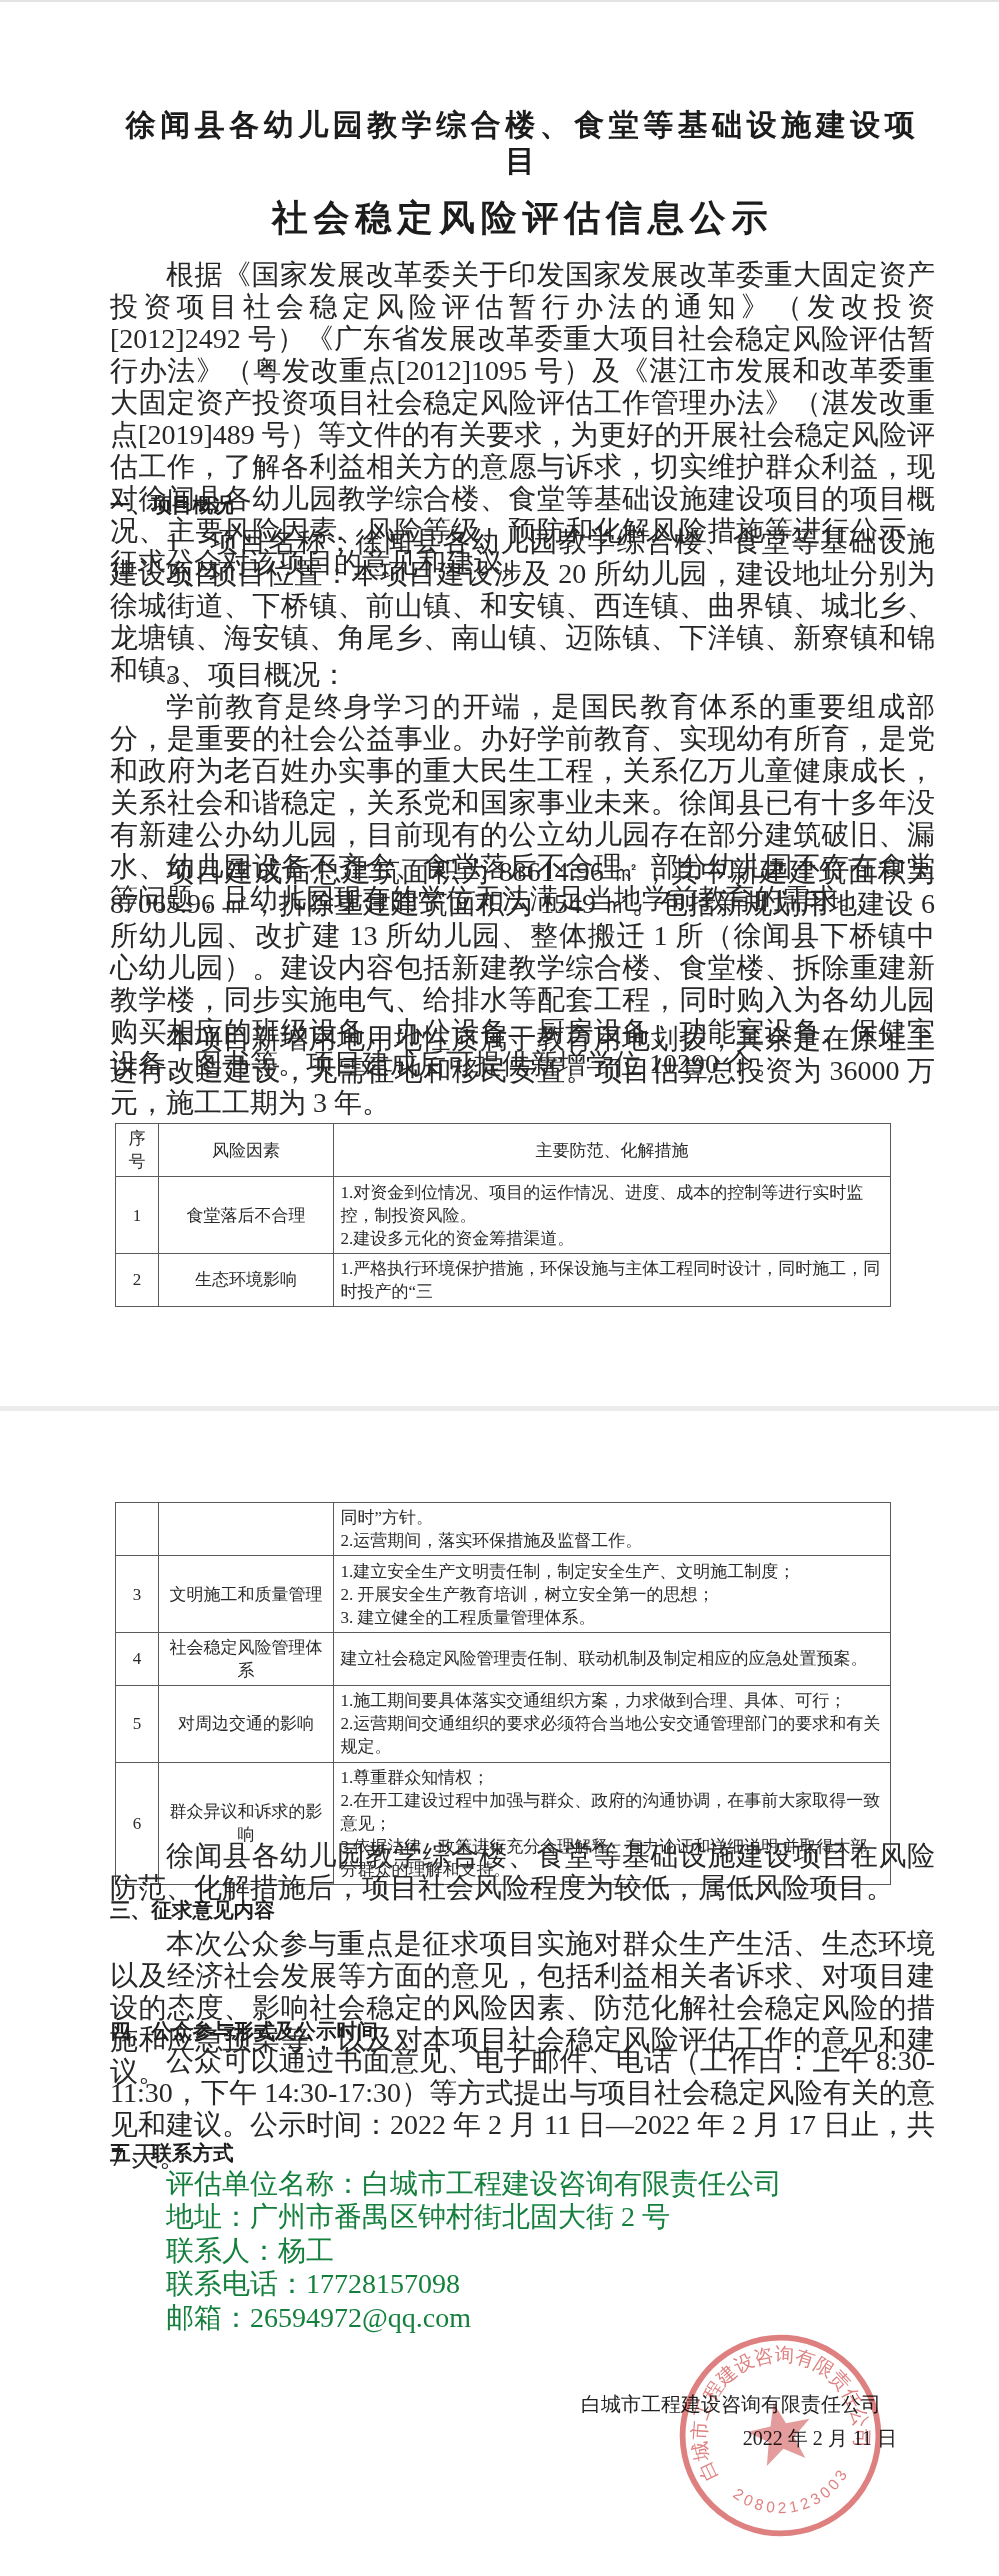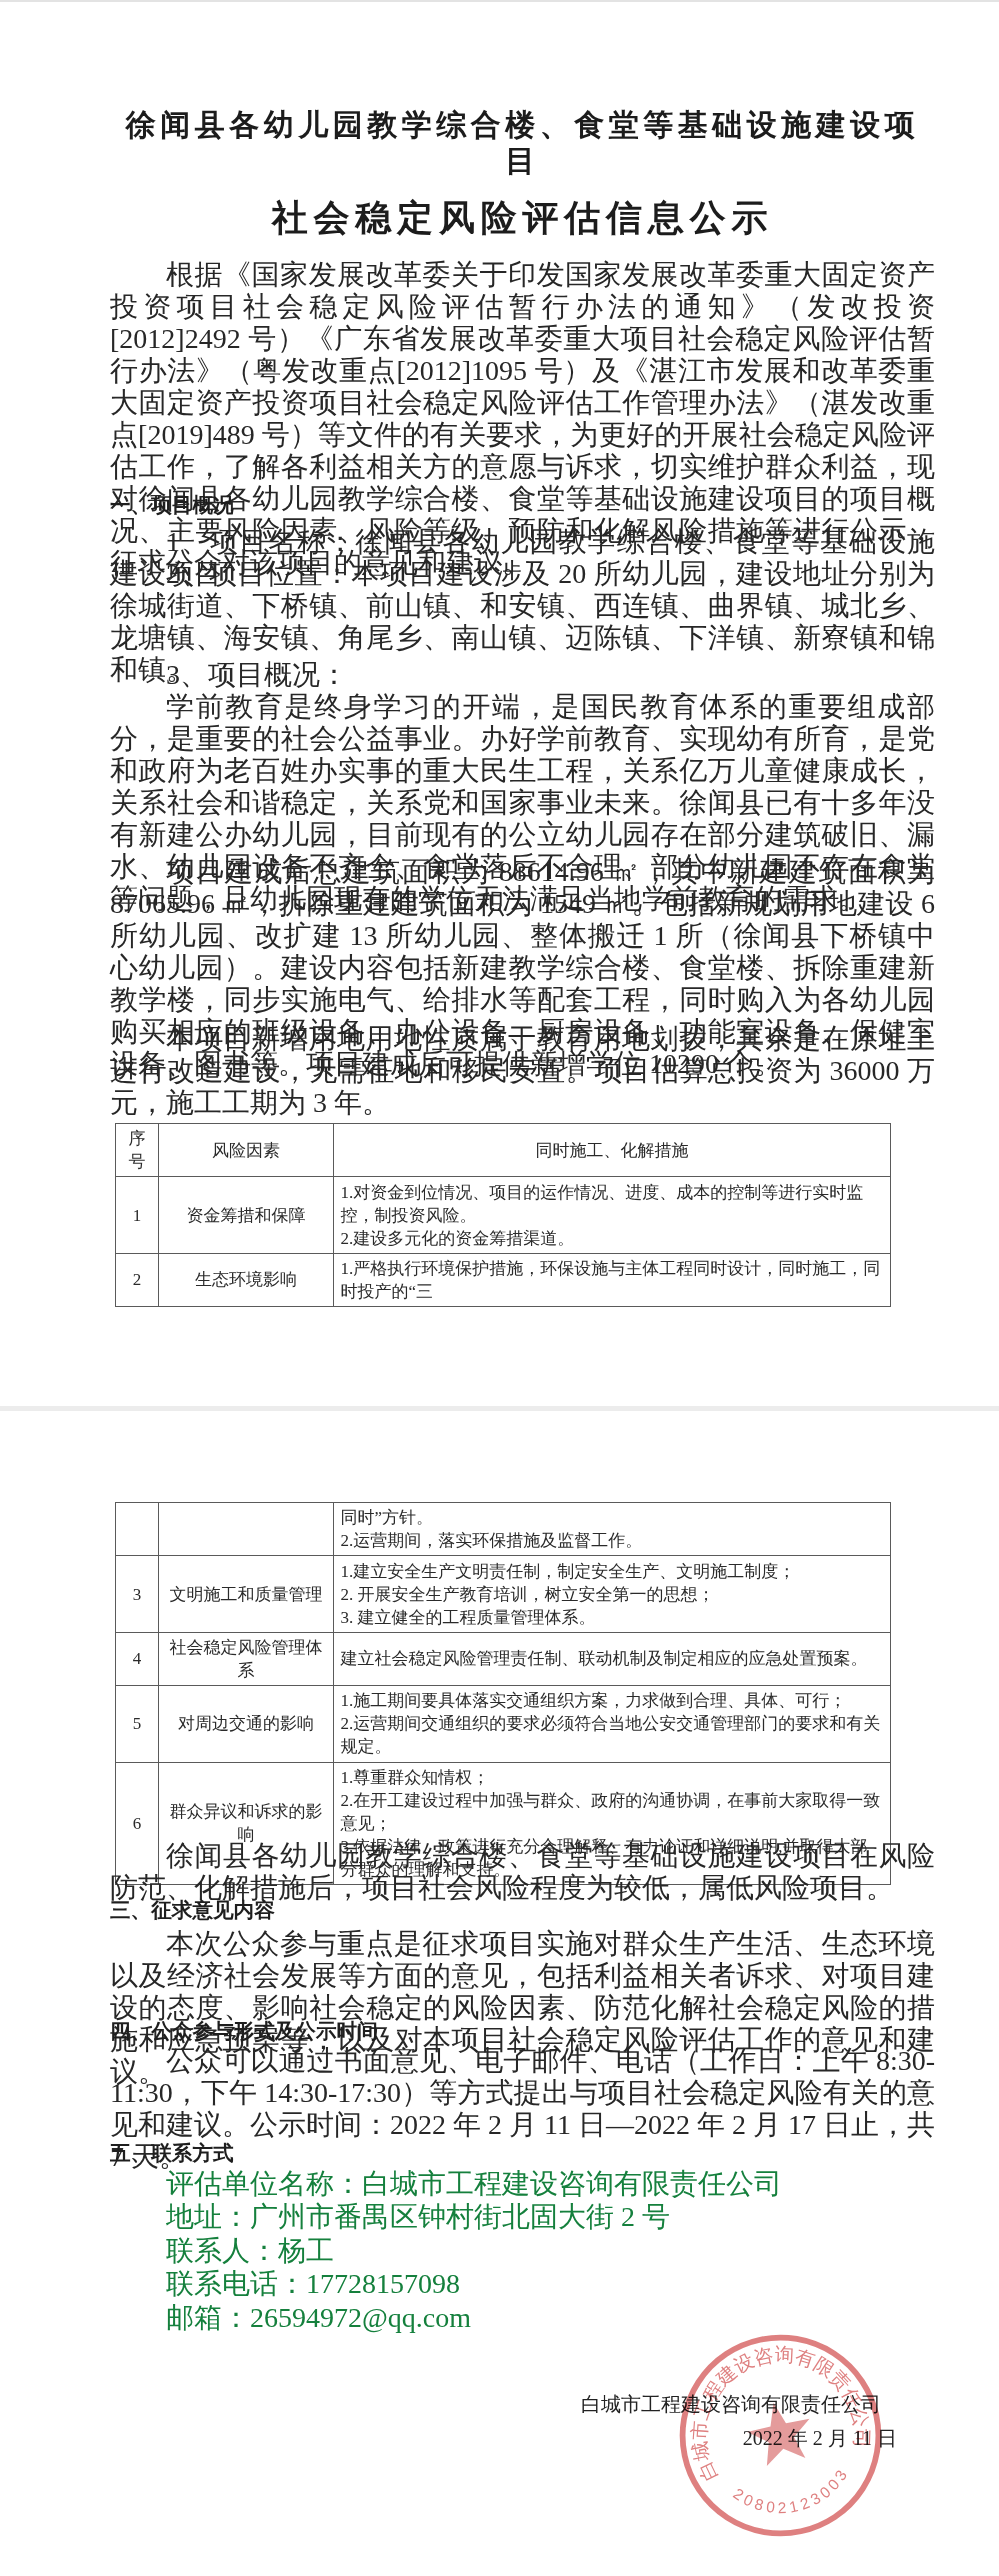--- a/index.html
+++ b/index.html
@@ -88,25 +88,25 @@
   <table class="risk" style="top:1123px">
     <colgroup>
         <col style="width:43px">
         <col style="width:175px">
         <col>
       </colgroup>
     <tbody>
         <tr>
       <th>序号</th>
       <th>风险因素</th>
-      <th>同时施工、化解措施</th>
+      <th>主要防范、化解措施</th>
     </tr>
     <tr>
       <td class="c-no">1</td>
-      <td class="c-factor">资金筹措和保障</td>
+      <td class="c-factor">食堂落后不合理</td>
       <td class="c-measure">1.对资金到位情况、项目的运作情况、进度、成本的控制等进行实时监控，制投资风险。
 2.建设多元化的资金筹措渠道。</td>
     </tr>
     <tr class="r2-cut">
       <td class="c-no">2</td>
       <td class="c-factor">生态环境影响</td>
       <td class="c-measure">1.严格执行环境保护措施，环保设施与主体工程同时设计，同时施工，同时投产的“三</td>
     </tr>
   </tbody>
     </table>

